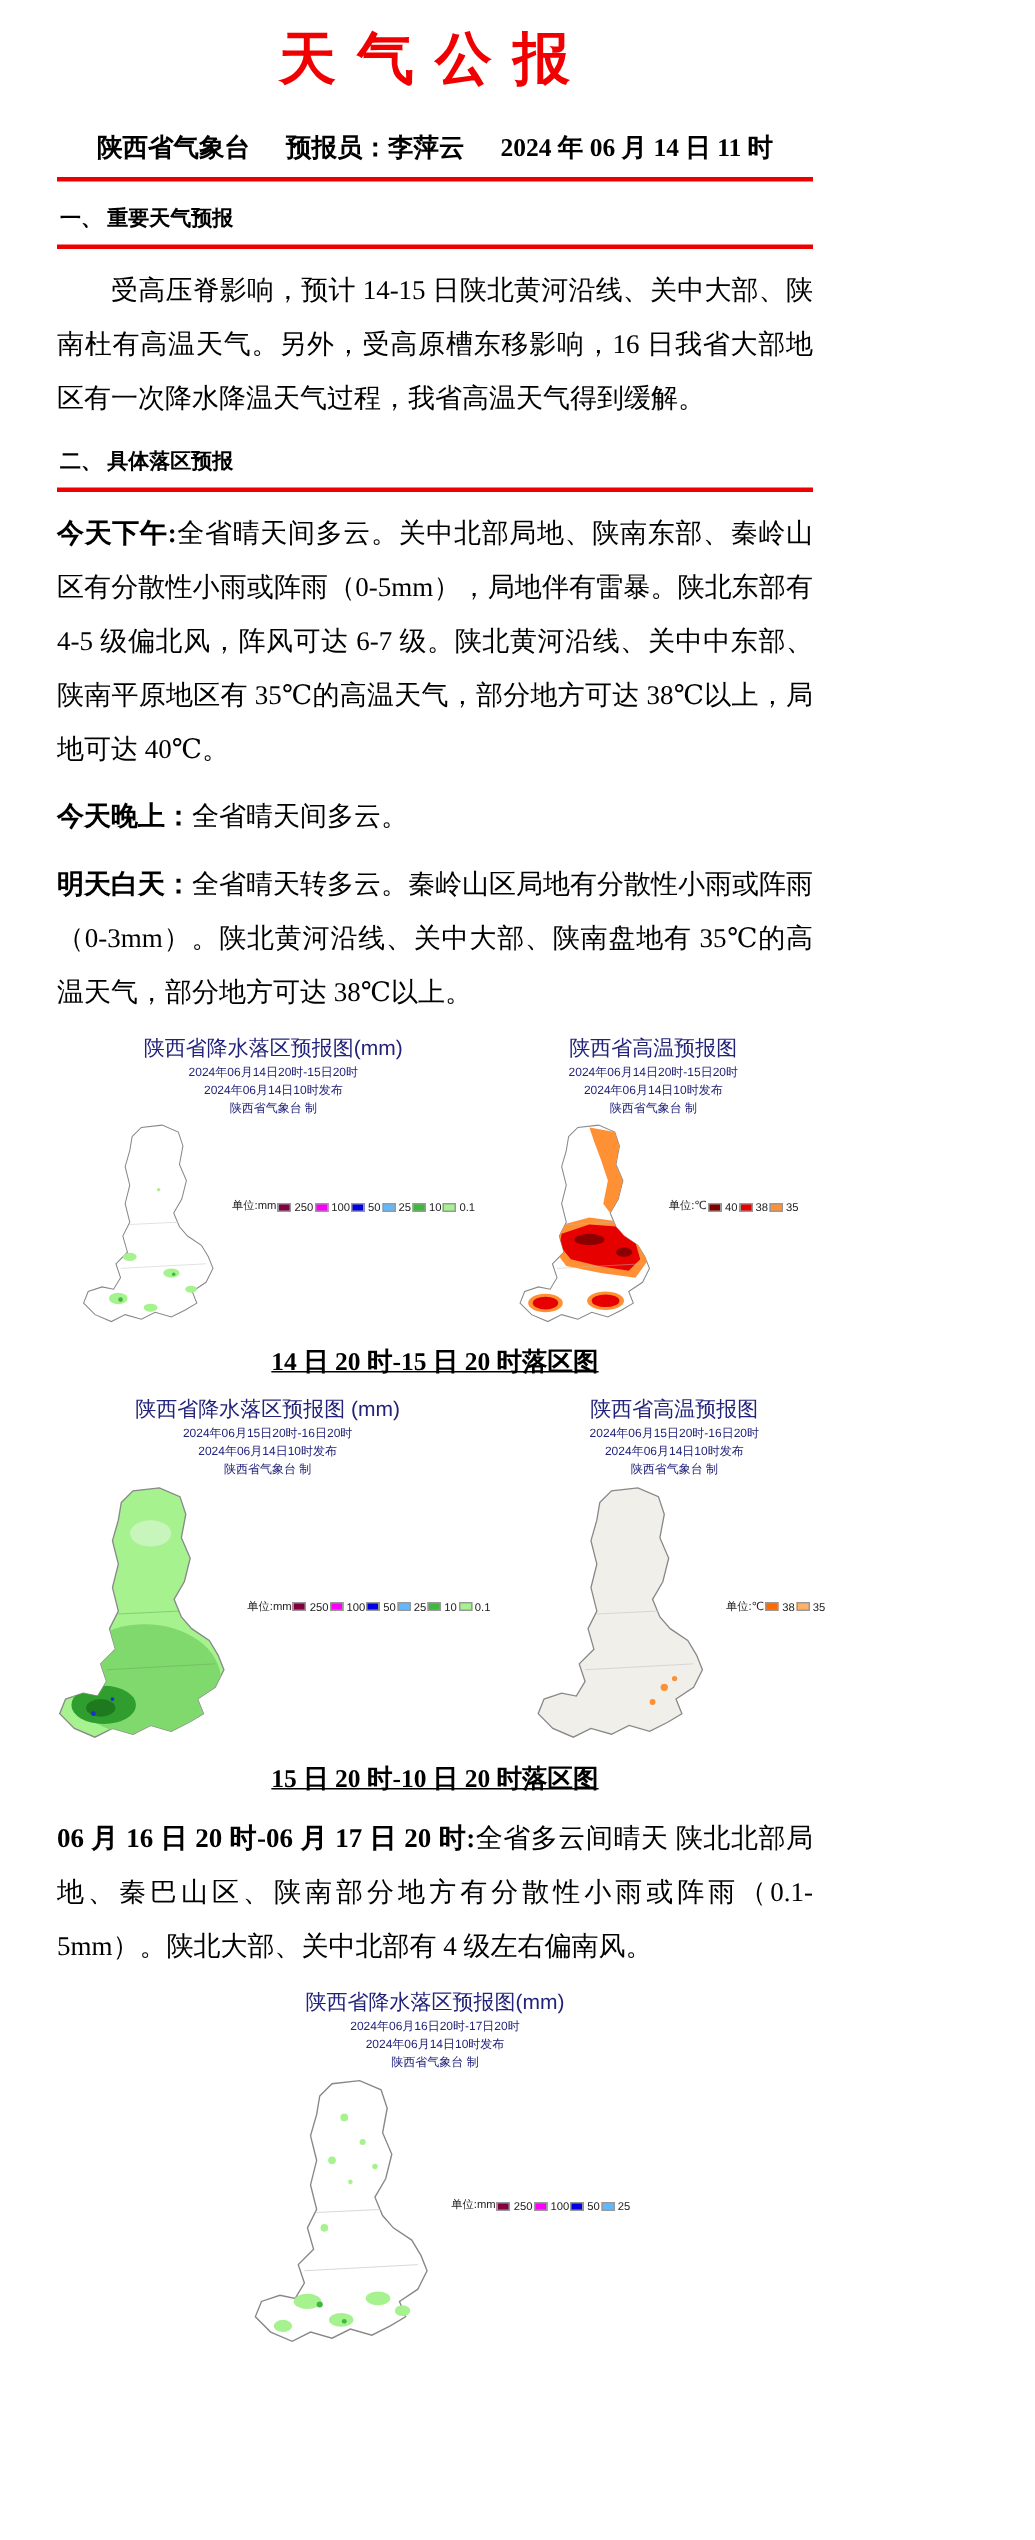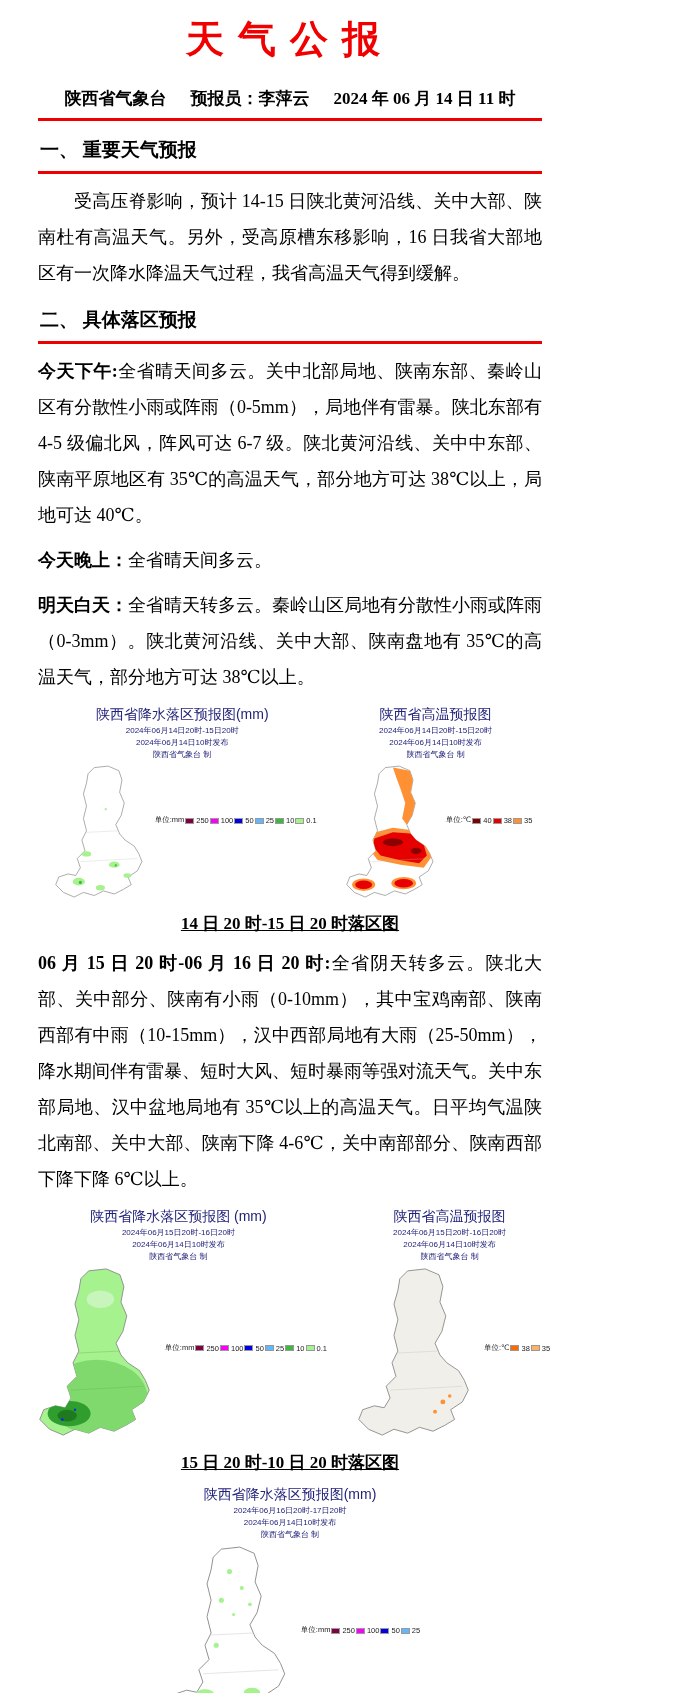--- a/index.html
+++ b/index.html
@@ -5,21 +5,21 @@
   * { margin:0; padding:0; box-sizing:border-box; }
   html,body { background:#ffffff; }
   body { font-family:"Liberation Serif","DejaVu Serif",serif; color:#000; }
   .page { width:580px; height:1693px; overflow:hidden; padding:8px 38px 0 38px; background:#fff; }
 
   .title { color:#f00000; text-align:center; font-size:38px; font-weight:bold; letter-spacing:14px; margin:6px 0 16px 0; }
 
   .meta-row { display:flex; justify-content:center; gap:24px; font-weight:bold; font-size:17px;
               padding:6px 0 8px 0; border-bottom:3px solid #ee0000; }
 
-  .section-heading { font-size:19px; font-weight:bold; margin-top:12px; padding:4px 2px 8px 2px;
+  .section-heading { font-size:14px; font-weight:bold; margin-top:12px; padding:4px 2px 8px 2px;
                      border-bottom:3px solid #ee0000; }
 
   .para { font-size:18px; line-height:2.0; text-align:justify; margin:9px 0; }
   .para .lead { font-weight:bold; }
   .indent { text-indent:2em; }
 
   .maps-row { display:flex; justify-content:center; align-items:flex-start; gap:22px; margin-top:8px; }
   .map-figure { text-align:center; }
   .map-titles { font-size:8px; color:#22227a; line-height:1.5; font-family:"Liberation Sans","DejaVu Sans",sans-serif; }
   .map-title-main { font-size:14px;text-align:center; }
@@ -166,21 +166,20 @@
               <span class="swatch" style="background: rgb(255, 144, 51);"></span>
               <span>35</span>
             </div>
         </div>
       </div>
     </figure>
 
   </div>
   <div class="caption">14 日 20 时-15 日 20 时落区图</div>
 
-  <p class="para"><span class="lead">06 月 15 日 20 时-06 月 16 日 20 时:</span><span>全省阴天转多云。陕北大部、关中部分、陕南有小雨（0-10mm），其中宝鸡南部、陕南西部有中雨（10-15mm），汉中西部局地有大雨（25-50mm），降水期间伴有雷暴、短时大风、短时暴雨等强对流天气。关中东部局地、汉中盆地局地有 35℃以上的高温天气。日平均气温陕北南部、关中大部、陕南下降 4-6℃，关中南部部分、陕南西部下降下降 6℃以上。</span></p>
 
   <div class="maps-row row2">
 
     <figure class="map-figure">
       <div class="map-titles">
         <div class="map-title-main">陕西省降水落区预报图 (mm)</div>
         <div>2024年06月15日20时-16日20时</div>
         <div>2024年06月14日10时发布</div>
         <div>陕西省气象台  制</div>
       </div>
@@ -265,20 +264,21 @@
               <span class="swatch" style="background: rgb(255, 178, 102);"></span>
               <span>35</span>
             </div>
         </div>
       </div>
     </figure>
 
   </div>
   <div class="caption">15 日 20 时-10 日 20 时落区图</div>
 
+  <p class="para"><span class="lead">06 月 16 日 20 时-06 月 17 日 20 时:</span><span>全省多云间晴天 陕北北部局地、秦巴山区、陕南部分地方有分散性小雨或阵雨（0.1-5mm）。陕北大部、关中北部有 4 级左右偏南风。</span></p>
 
   <div class="maps-row row3">
 
     <figure class="map-figure">
       <div class="map-titles">
         <div class="map-title-main">陕西省降水落区预报图(mm)</div>
         <div>2024年06月16日20时-17日20时</div>
         <div>2024年06月14日10时发布</div>
         <div>陕西省气象台  制</div>
       </div>

